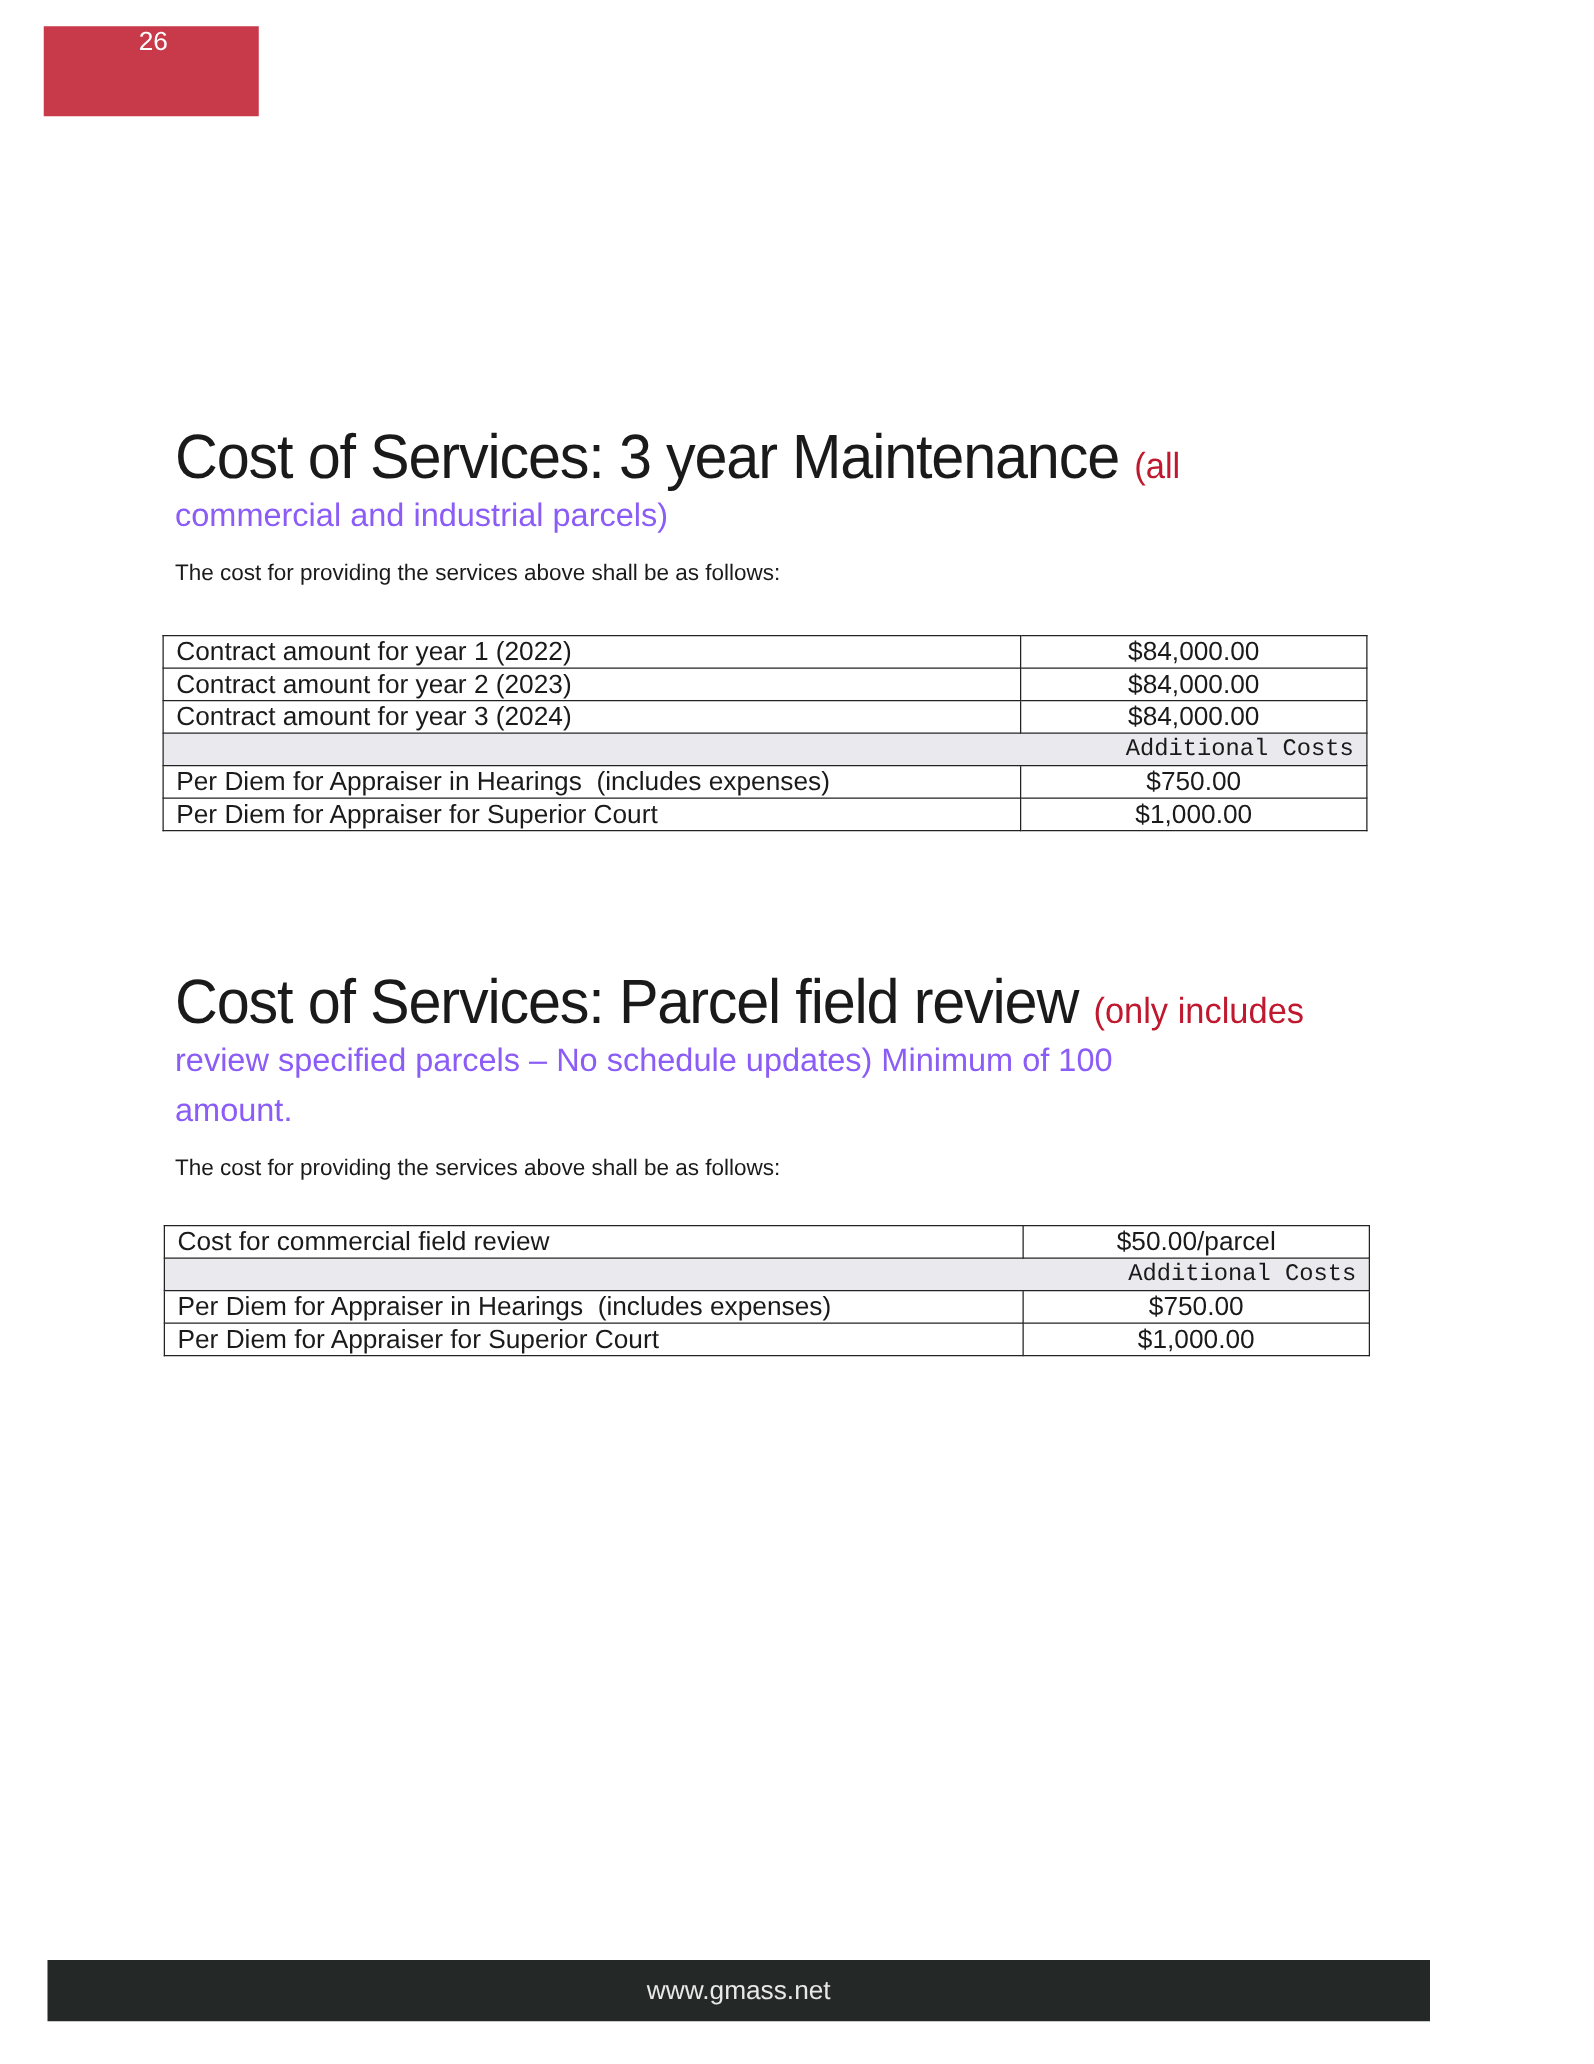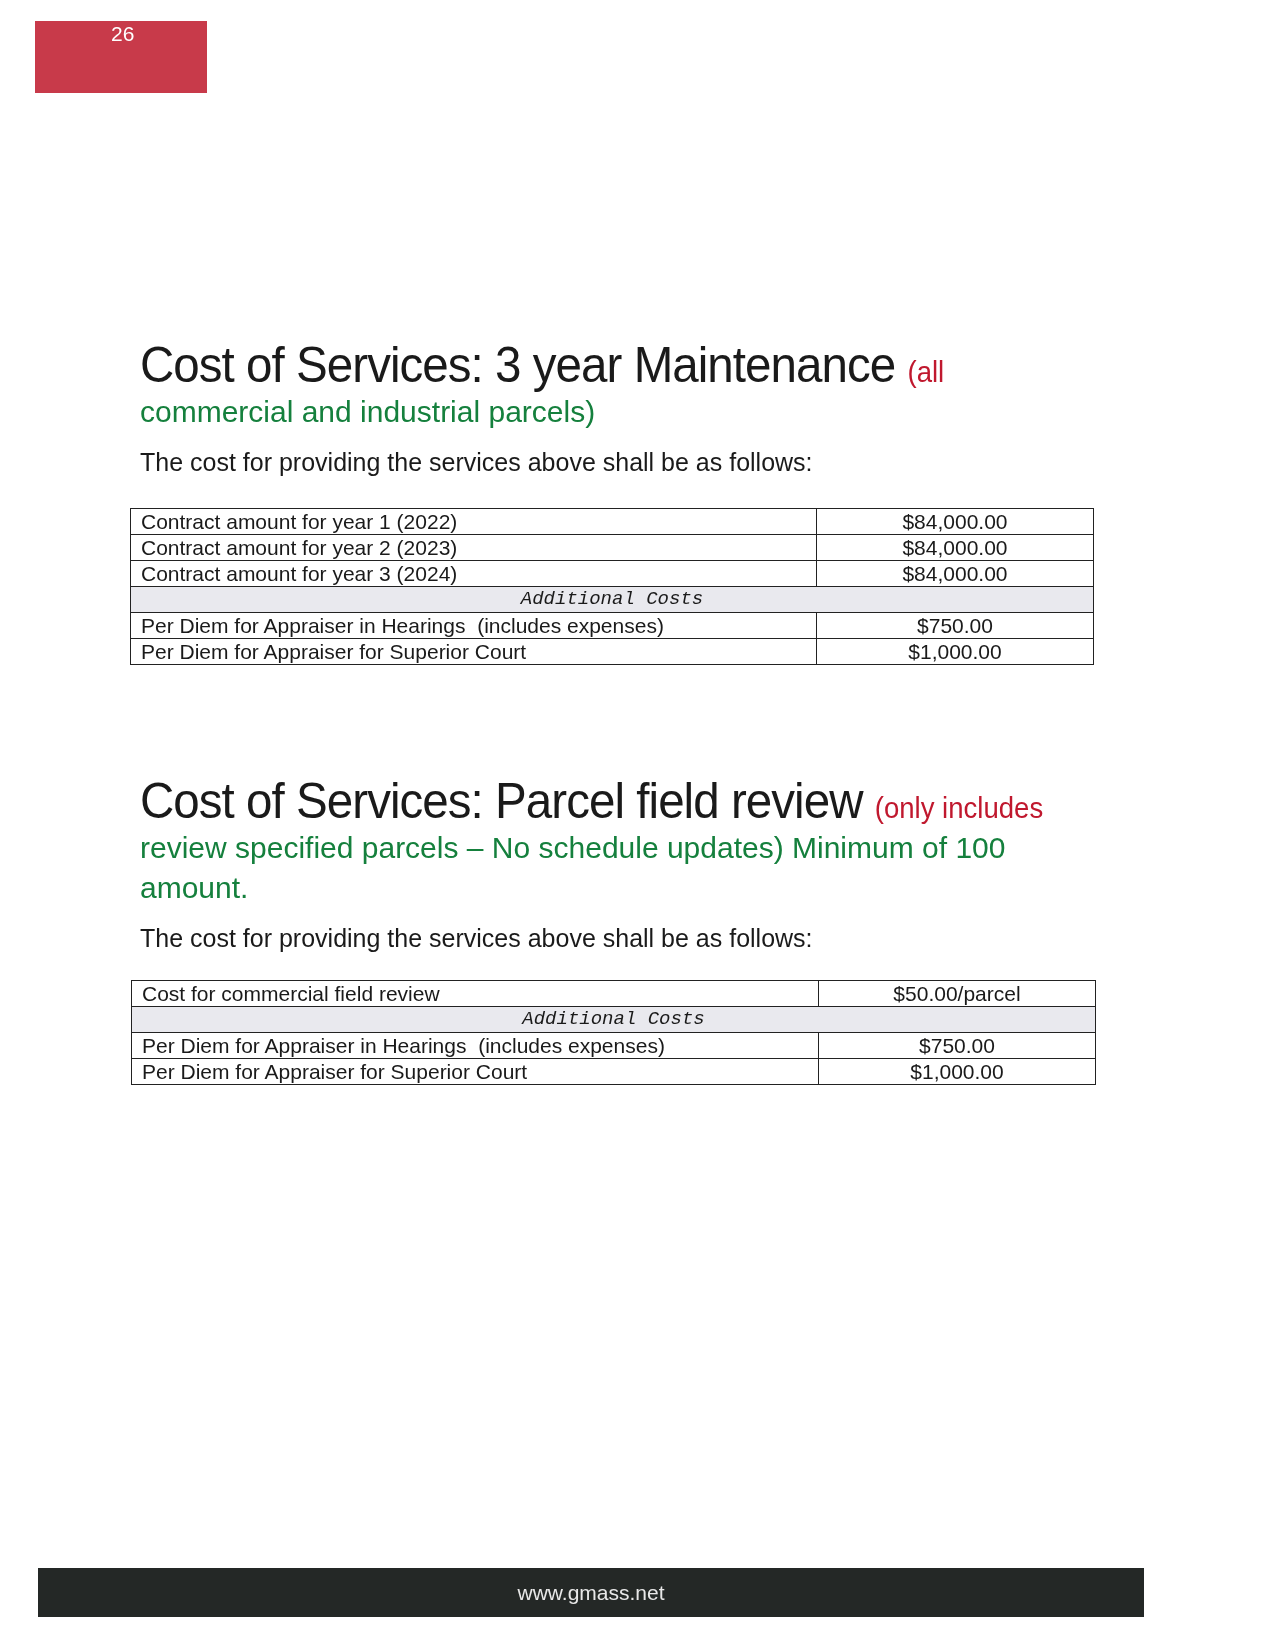--- a/index.html
+++ b/index.html
@@ -17,36 +17,35 @@
   }
   .section { position: absolute; left: 140px; width: 1020px; }
   .heading {
     margin: 0; font-size: 50px; line-height: 1.0; color: #1a1a1a; font-weight: normal;
     letter-spacing: -1px; transform: scaleX(0.95); transform-origin: left;
   }
   .heading .note {
     color: #c0182e; font-size: 29px; letter-spacing: 0;
   }
   .subnote {
-    color: #15803d; font-size: 30px; line-height: 40px; margin: 0;
+    color: #8b5cf6; font-size: 26px; line-height: 40px; margin: 0;
   }
-  .intro { margin: 0; font-size: 25px; color: #1a1a1a; }
+  .intro { margin: 0; font-size: 18px; color: #1a1a1a; }
   table.cost {
     position: absolute; border-collapse: collapse; table-layout: fixed;
     font-family: "Liberation Sans", sans-serif; font-size: 21px;
   }
   table.cost td {
     border: 1.5px solid #222; height: 25px; padding: 0 10px; line-height: 25px;
     white-space: nowrap; overflow: hidden;
   }
   table.cost td.val { text-align: center; }
   table.cost td.group {
-    background: #e9e9ee; text-align: center; font-family: "Liberation Mono", monospace;
+    background: #e9e9ee; text-align: right; font-family: "Liberation Mono", monospace;
     font-size: 19px;
-    font-style: italic;
   }
   .footer {
     position: absolute; left: 38px; top: 1568px; width: 1106px; height: 49px;
     background: #242826; color: #e8e8e8; text-align: center; font-size: 21px; line-height: 49px;
   }
 </style>
 </head>
 <body>
 
 <div class="page-badge">

